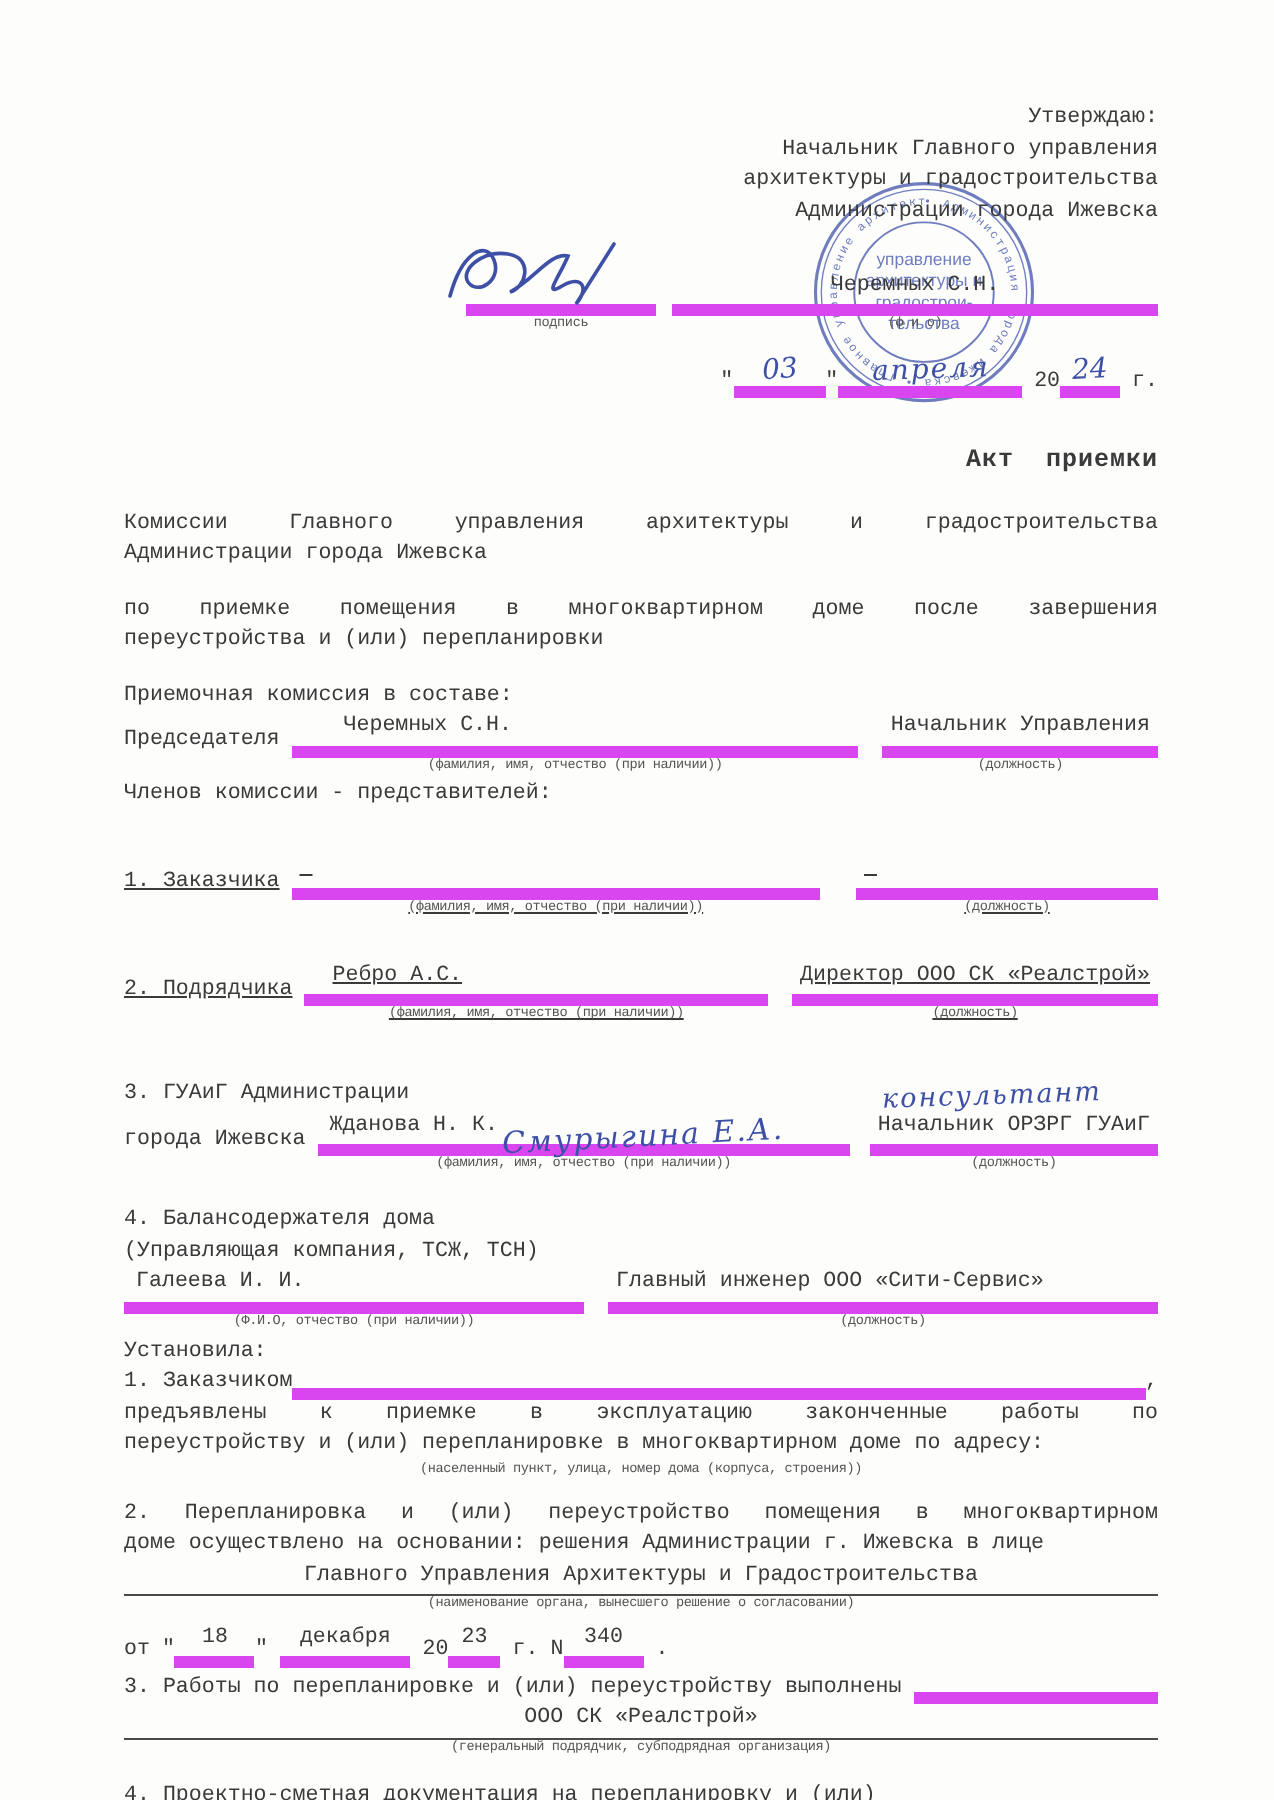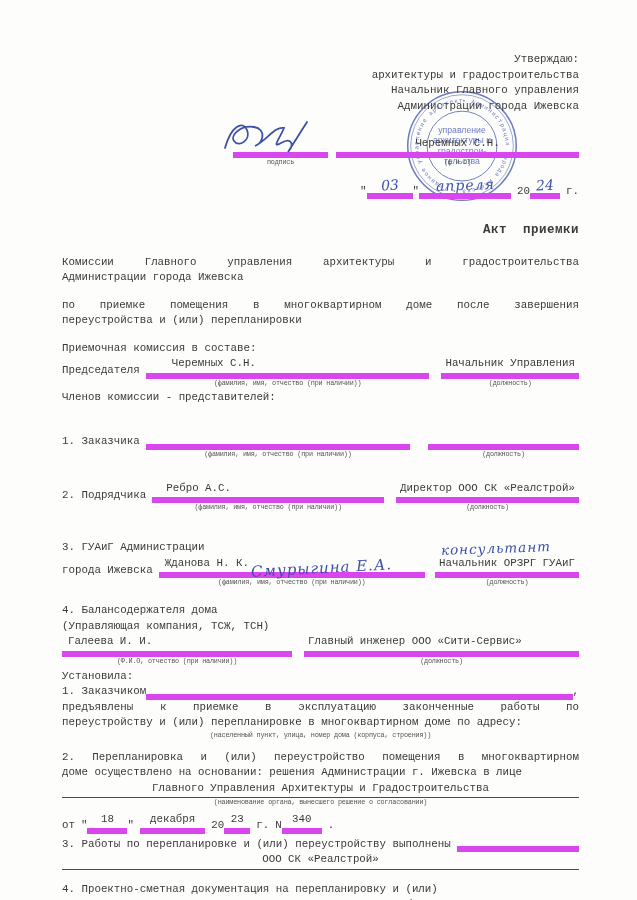--- a/index.html
+++ b/index.html
@@ -65,21 +65,21 @@
   .addr-line .grow { flex:1; }
   .orgline { border-bottom:1px solid #4a4a4a; text-align:center; padding-bottom:1px; }
   .decision-row { display:flex; align-items:flex-end; margin-top:5px; }
   .u-day { display:inline-block; width:40px; text-align:center; }
   .u-month { display:inline-block; padding:0 10px; text-align:center; }
   .u-year { display:inline-block; width:26px; text-align:center; }
   .u-num { display:inline-block; width:40px; text-align:center; }
   .sp { display:inline-block; width:6px; }
 
   .mt2 { margin-top:2px; } .mt3 { margin-top:3px; }
-  .mt10 { margin-top:10px; } .mt12 { margin-top:12px; } .mt14 { margin-top:28px; } .mt20 { margin-top:16px; } .mt22 { margin-top:22px; }
+  .mt10 { margin-top:10px; } .mt12 { margin-top:12px; } .mt14 { margin-top:28px; } .mt20 { margin-top:16px; } .mt22 { margin-top:22px;text-decoration:underline; }
 </style>
 </head>
 <body>
 
 <div class="page">
 
   <svg class="stamp" viewBox="0 0 128 128">
     <g fill="none" stroke="#5061b2">
       <circle cx="64" cy="62" r="56" stroke-width="1.6"></circle>
       <circle cx="64" cy="62" r="53" stroke-width="0.7"></circle>
@@ -96,22 +96,22 @@
       <text x="64" y="59">архитектуры и</text>
       <text x="64" y="70">градострои-</text>
       <text x="64" y="81">тельства</text>
     </g>
   </svg>
 
   <div class="content">
 
     <div class="approval">
       <div>Утверждаю:</div>
+      <div>Начальник Главного управления</div>
       <div>архитектуры и градостроительства</div>
-      <div>Начальник Главного управления</div>
       <div>Администрации города Ижевска</div>
 
       <div class="sig-grid">
         <div class="uf sig-cell">
           <svg class="sig-svg" width="112" height="38" viewBox="0 0 112 38">
             <path d="M4,30 C10,8 22,2 26,12 C30,22 18,30 13,23 C9,17 20,7 33,9 C46,11 42,26 34,28 C46,22 54,8 63,10 C59,20 50,31 60,25 C70,19 74,26 67,34 L86,4" fill="none" stroke="#3d50a6" stroke-width="1.8" stroke-linecap="round"></path>
           </svg>
         </div>
         <div></div>
         <div class="uf sig-name">Черемных С.Н.</div>
@@ -245,20 +245,21 @@
       <span class="sp"></span>
       <span>.</span>
     </div>
 
     <div class="flexline mt3">
       <span>3. Работы по перепланировке и (или) переустройству выполнены</span>
       <span class="sp"></span>
       <span class="uf grow"></span>
     </div>
     <div class="orgline">ООО СК «Реалстрой»</div>
+    <div class="lbl">(генеральный подрядчик, субподрядная организация)</div>
 
     <div class="mt12">4. Проектно-сметная документация на перепланировку и (или)</div>
     <div class="flexline">
       <span>переустройство разработана</span>
       <span class="sp"></span>
       <span class="uf grow pl14">ООО «МКБ18», инв.№ 22.09/23</span>
     </div>
 
   </div>
 </div>

